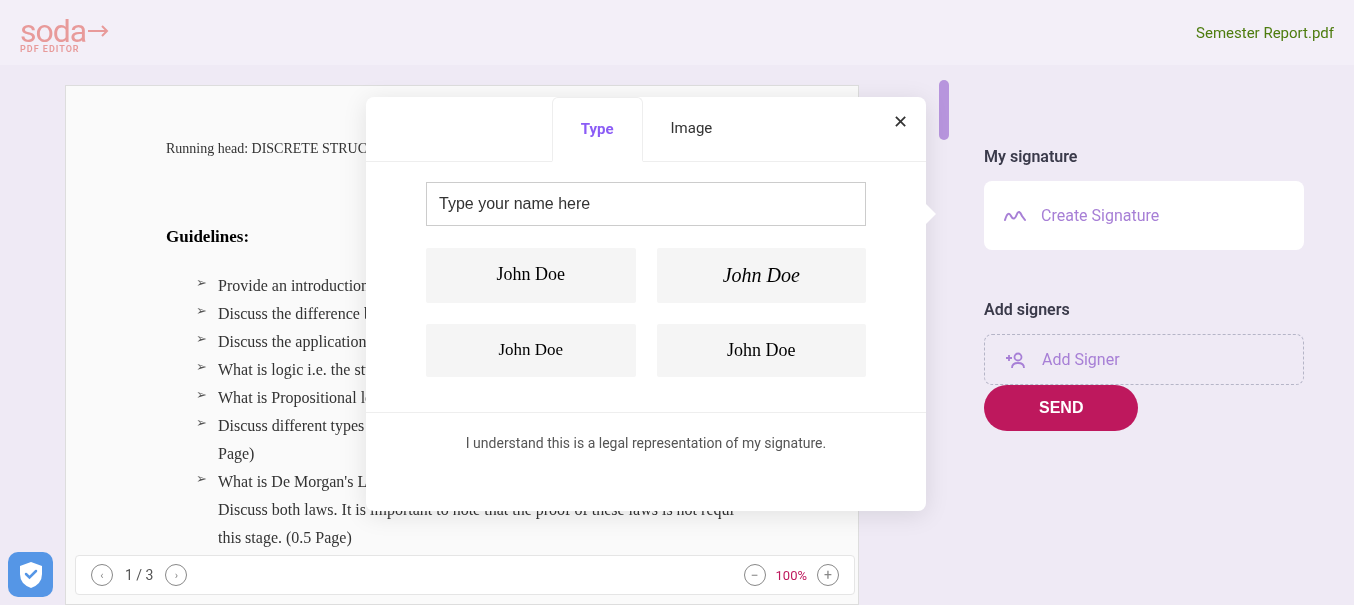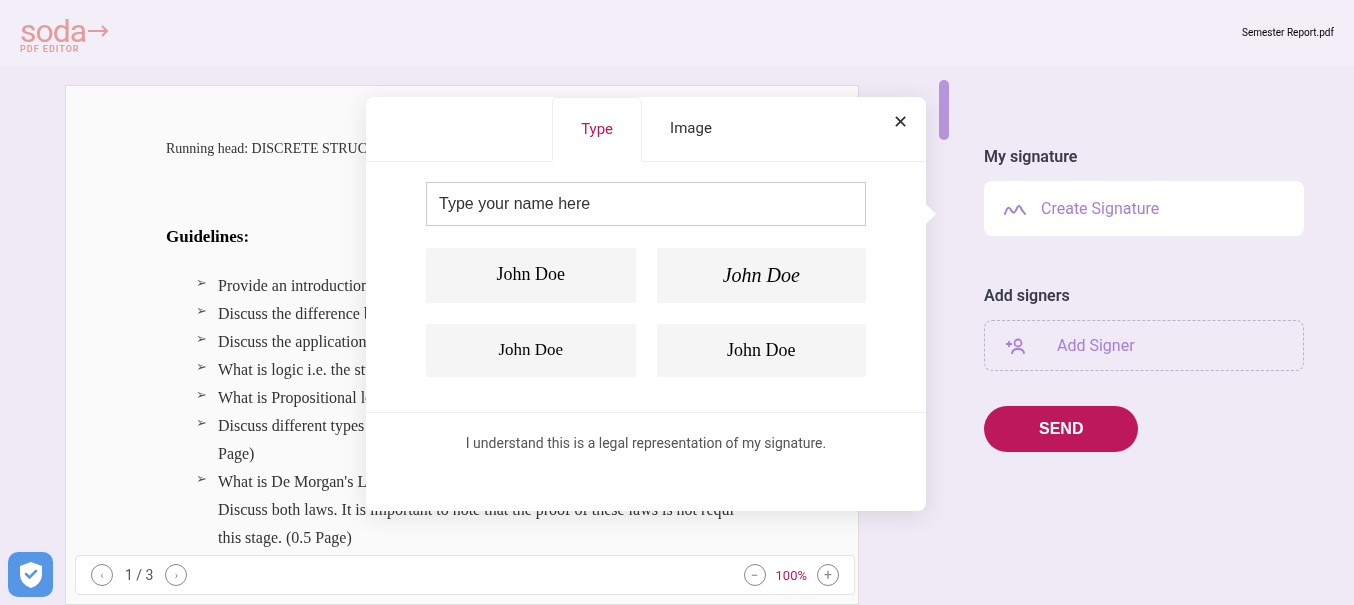--- a/index.html
+++ b/index.html
@@ -4,21 +4,21 @@
 <style>
 * { margin: 0; padding: 0; box-sizing: border-box; }
 body { font-family: -apple-system, BlinkMacSystemFont, 'Segoe UI', Roboto, Arial, sans-serif; background: #efeaf5; width: 1354px; height: 605px; overflow: hidden; position: relative; }
 
 
 .header { height: 65px; background: #f3eff8; display: flex; align-items: center; justify-content: space-between; padding: 0 20px; gap: 28px; }
 .logo { display: flex; flex-direction: column; }
 .logo-main { font-size: 32px; font-weight: 400; color: #e89a9a; letter-spacing: -1px; display: flex; align-items: center; }
 .logo-arrow { margin-left: 2px; }
 .logo-sub { font-size: 9px; color: #e89a9a; font-weight: 600; letter-spacing: 1px; margin-top: -6px; }
-.filename { color: #000000; font-size: 10px; }
+.filename { color: #4d7c0f; font-size: 15px; }
 
 
 .main { display: flex; height: calc(100% - 65px); }
 .doc-area { flex: 1; padding: 20px 0 0 20px; position: relative; }
 .doc-page { background: #fafafa; border: 1px solid #ddd; width: 794px; height: 100%; padding: 55px 100px; position: relative; margin-left: 45px; overflow: hidden; }
 .running-head { font-size: 14px; color: #333; font-family: 'Times New Roman', serif; margin-bottom: 70px; }
 .guidelines-title { font-family: 'Times New Roman', serif; font-size: 17px; font-weight: bold; margin-bottom: 25px; }
 .bullet-list { list-style: none; padding-left: 30px; }
 .bullet-list li { font-family: 'Times New Roman', serif; font-size: 16px; color: #333; line-height: 1.75; position: relative; padding-left: 22px; }
 .bullet-list li::before { content: '➢'; position: absolute; left: 0; color: #555; font-size: 13px; }
@@ -28,34 +28,34 @@
 .pc-right { display: flex; align-items: center; gap: 10px; }
 .nav-btn { width: 22px; height: 22px; border: 1.5px solid #888; border-radius: 50%; display: flex; align-items: center; justify-content: center; color: #888; cursor: pointer; font-size: 11px; }
 .page-num { color: #555; font-size: 14px; }
 .zoom-btn { width: 22px; height: 22px; border: 1.5px solid #888; border-radius: 50%; display: flex; align-items: center; justify-content: center; color: #888; cursor: pointer; font-size: 14px; }
 .zoom-level { color: #be185d; font-size: 13px; }
 
 
 .sidebar { width: 400px; padding: 50px 50px 0 30px; position: relative; }
 .scroll-indicator { position: absolute; left: -15px; top: 15px; width: 10px; height: 60px; background: #b795dd; border-radius: 5px; }
 .sb-label { font-size: 16px; font-weight: 600; color: #3a3a4a; margin-bottom: 15px; margin-top: 32px; }
-.create-sig { background: #fff; border-radius: 8px; padding: 18px 20px; display: flex; align-items: flex-end; gap: 15px; cursor: pointer; margin-bottom: 50px; }
+.create-sig { background: #fff; border-radius: 8px; padding: 25px 20px; display: flex; align-items: flex-start; gap: 15px; cursor: pointer; margin-bottom: 50px; }
 .sig-icon { color: #a77fd6; }
 .create-sig-text { color: #a77fd6; font-size: 16px; }
-.add-signer { border: 1.5px dashed #b5b5c7; border-radius: 8px; padding: 15px 20px; display: flex; align-items: center; gap: 30px; cursor: pointer; margin-bottom: 35px; }
+.add-signer { border: 1.5px dashed #b5b5c7; border-radius: 8px; padding: 15px 20px; display: flex; align-items: center; gap: 15px; cursor: pointer; }
 .add-signer-icon { color: #a77fd6; }
 .add-signer-text { color: #a77fd6; font-size: 16px; }
 .send-btn { background: #be185d; color: #fff; border: none; border-radius: 25px; padding: 14px 55px; font-size: 16px; font-weight: 600; cursor: pointer; }
 
 
 .modal { position: absolute; top: 97px; left: 366px; width: 560px; background: #fff; border-radius: 8px; box-shadow: 0 4px 25px rgba(0,0,0,0.1); z-index: 100; padding-bottom: 60px; }
 .modal-close { position: absolute; top: 14px; right: 18px; font-size: 18px; color: #333; cursor: pointer; }
 .modal-tabs { display: flex; justify-content: center; border-bottom: 1px solid #eee; }
 .modal-tab { padding: 22px 28px; font-size: 15px; color: #333; cursor: pointer; border-bottom: 2px solid transparent; }
-.modal-tab.active { color: #be185d; border: 1px solid #eee; border-bottom: 2px solid #fff; margin-bottom: -1px; border-radius: 6px 6px 0 0; }
+.modal-tab.active { color: #8b5cf6; border: 1px solid #eee; border-bottom: 2px solid #fff; margin-bottom: -1px; border-radius: 6px 6px 0 0; font-weight: bold; }
 .modal-body { padding: 20px 60px; }
 .name-input { width: 100%; padding: 12px; border: 1px solid #ccc; border-radius: 0; font-size: 16px; text-align: left; margin-bottom: 22px; }
 .name-input::placeholder { color: #333; font-weight: 500; }
 .sig-grid { display: grid; grid-template-columns: 1fr 1fr; gap: 21px; }
 .sig-option { background: #f5f5f5; padding: 16px; text-align: center; font-size: 18px; cursor: pointer; border-radius: 2px; }
 .sig-serif { font-family: 'Times New Roman', serif; }
 .sig-script { font-family: 'Brush Script MT', cursive; font-style: italic; font-size: 20px; }
 .sig-cursive { font-family: 'Lucida Handwriting', cursive; font-size: 17px; }
 .sig-sans { font-family: Georgia, serif; }
 .modal-footer { border-top: 1px solid #eee; padding: 22px 30px 0; text-align: center; color: #555; font-size: 14px; margin-top: 15px; }

